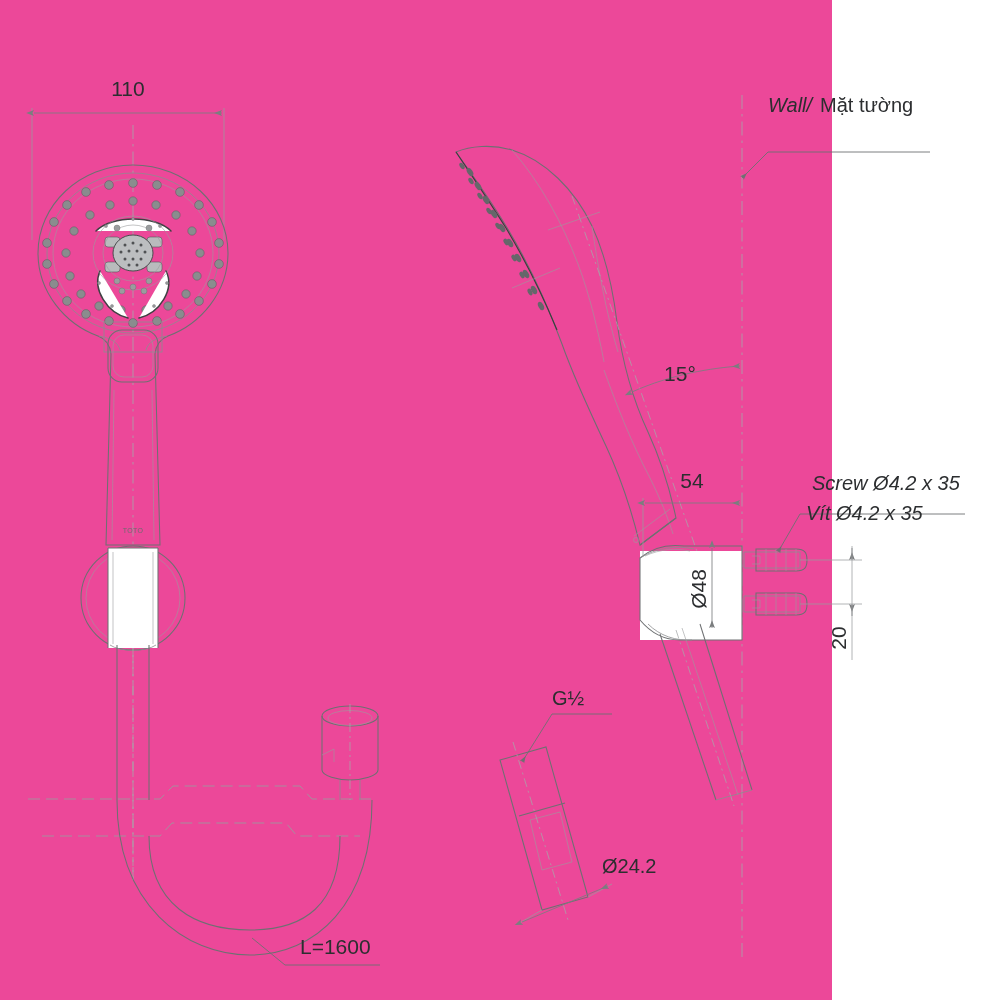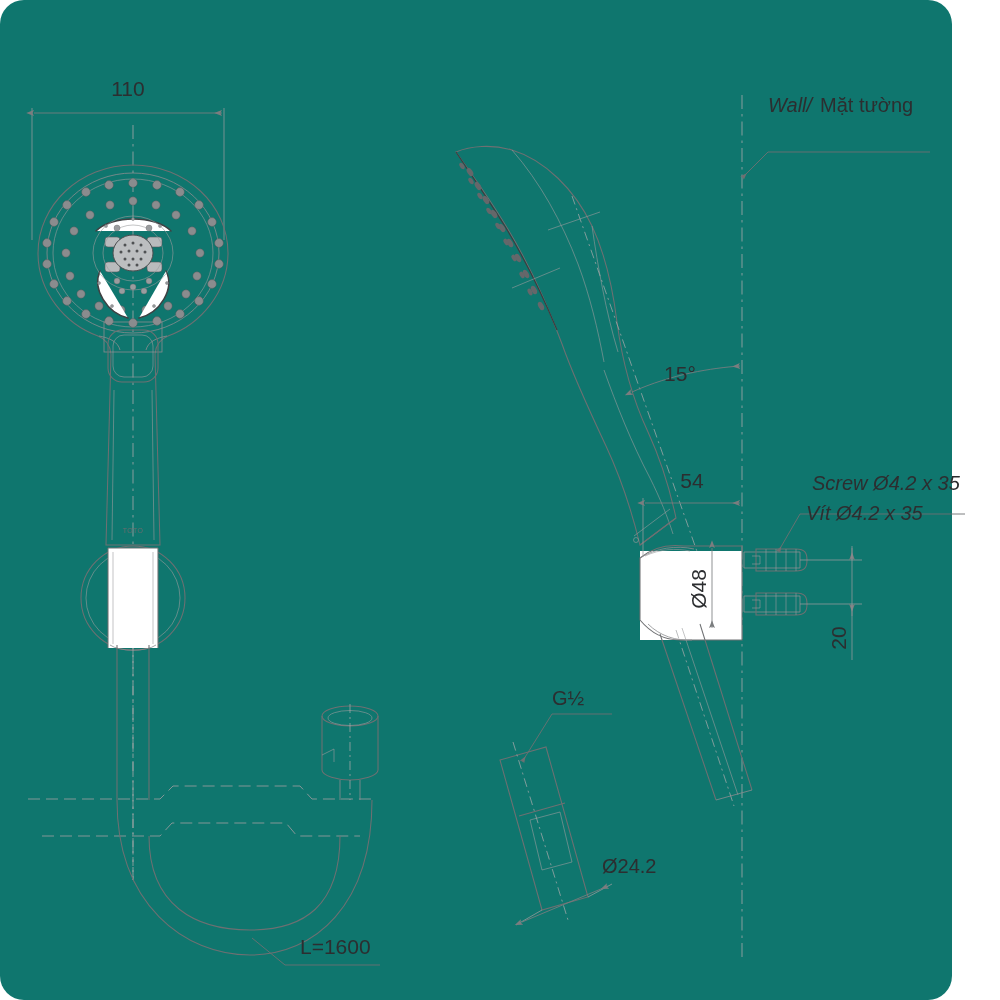--- a/index.html
+++ b/index.html
@@ -8,24 +8,23 @@
     background: #ffffff;
   }
   body {
     width: 1000px;
     height: 1000px;
     font-family: "Liberation Sans", sans-serif;
     overflow: hidden;
   }
   #drawing-root {
     position: relative;
-    width: 952px;
+    width: 832px;
     height: 1000px;
-    background: #0f766e;
-    border-radius: 24px;
+    background: #ec4899;
   }
   svg.sheet {
     position: absolute;
     top: 0;
     left: 0;
     width: 1000px;
     height: 1000px;
     display: block;
   }
   

